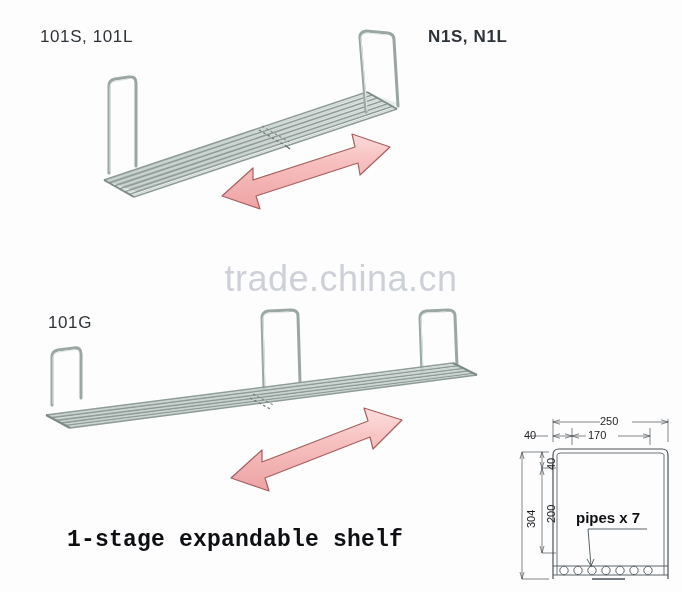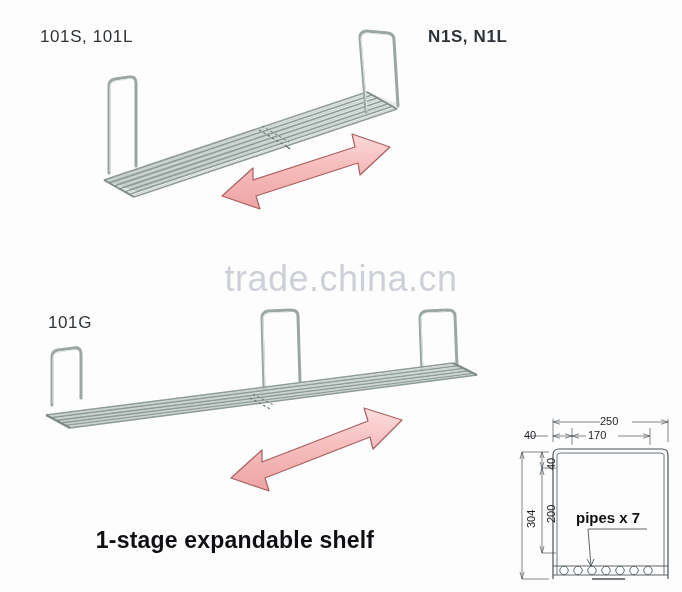--- a/index.html
+++ b/index.html
@@ -45,21 +45,21 @@
     letter-spacing: 0.5px;
     opacity: 0.92;
     user-select: none;
   }
 
   
   #caption {
     left: 0; top: 527px;
     width: 470px;
     text-align: center;
-    font-family: Liberation Sans, sans-serif;
+    font-family: Liberation Mono, monospace;
     font-size: 23px;
     font-weight: bold;
     color: #0d0f12;
     letter-spacing: 0.2px;
   }
 
   
   .layer { left: 0; top: 0; width: 682px; height: 592px; }
 
   

